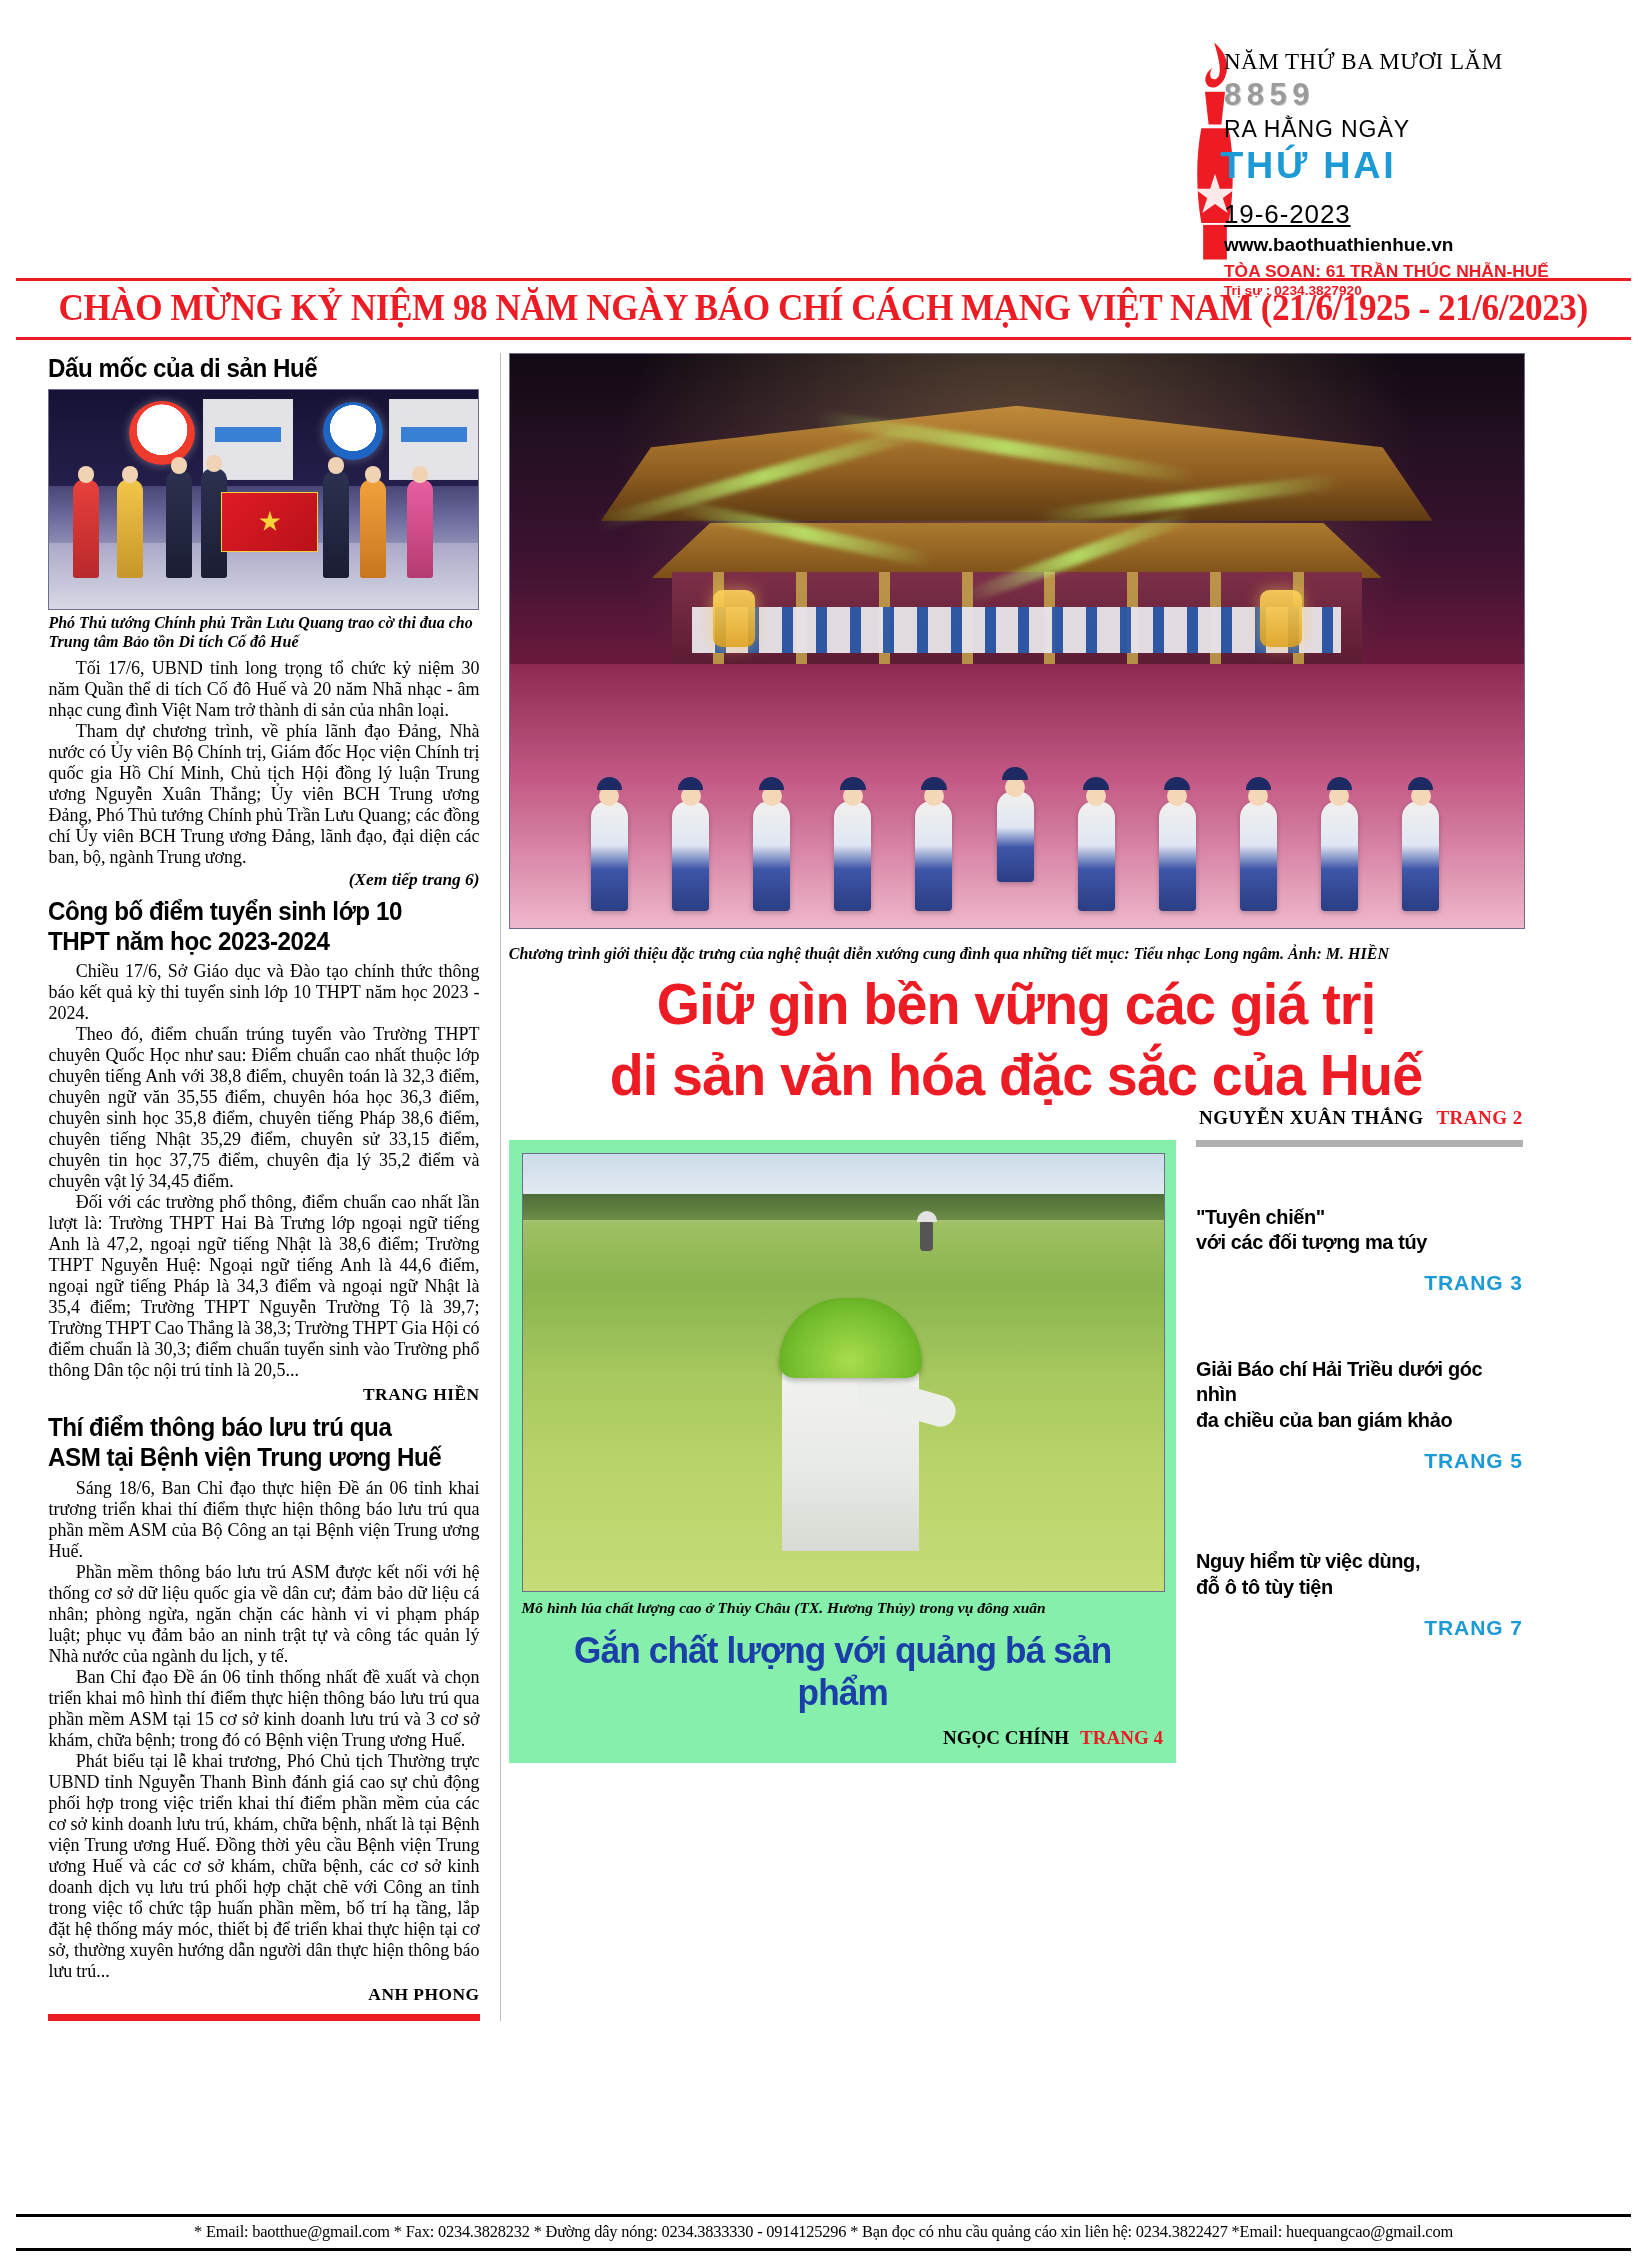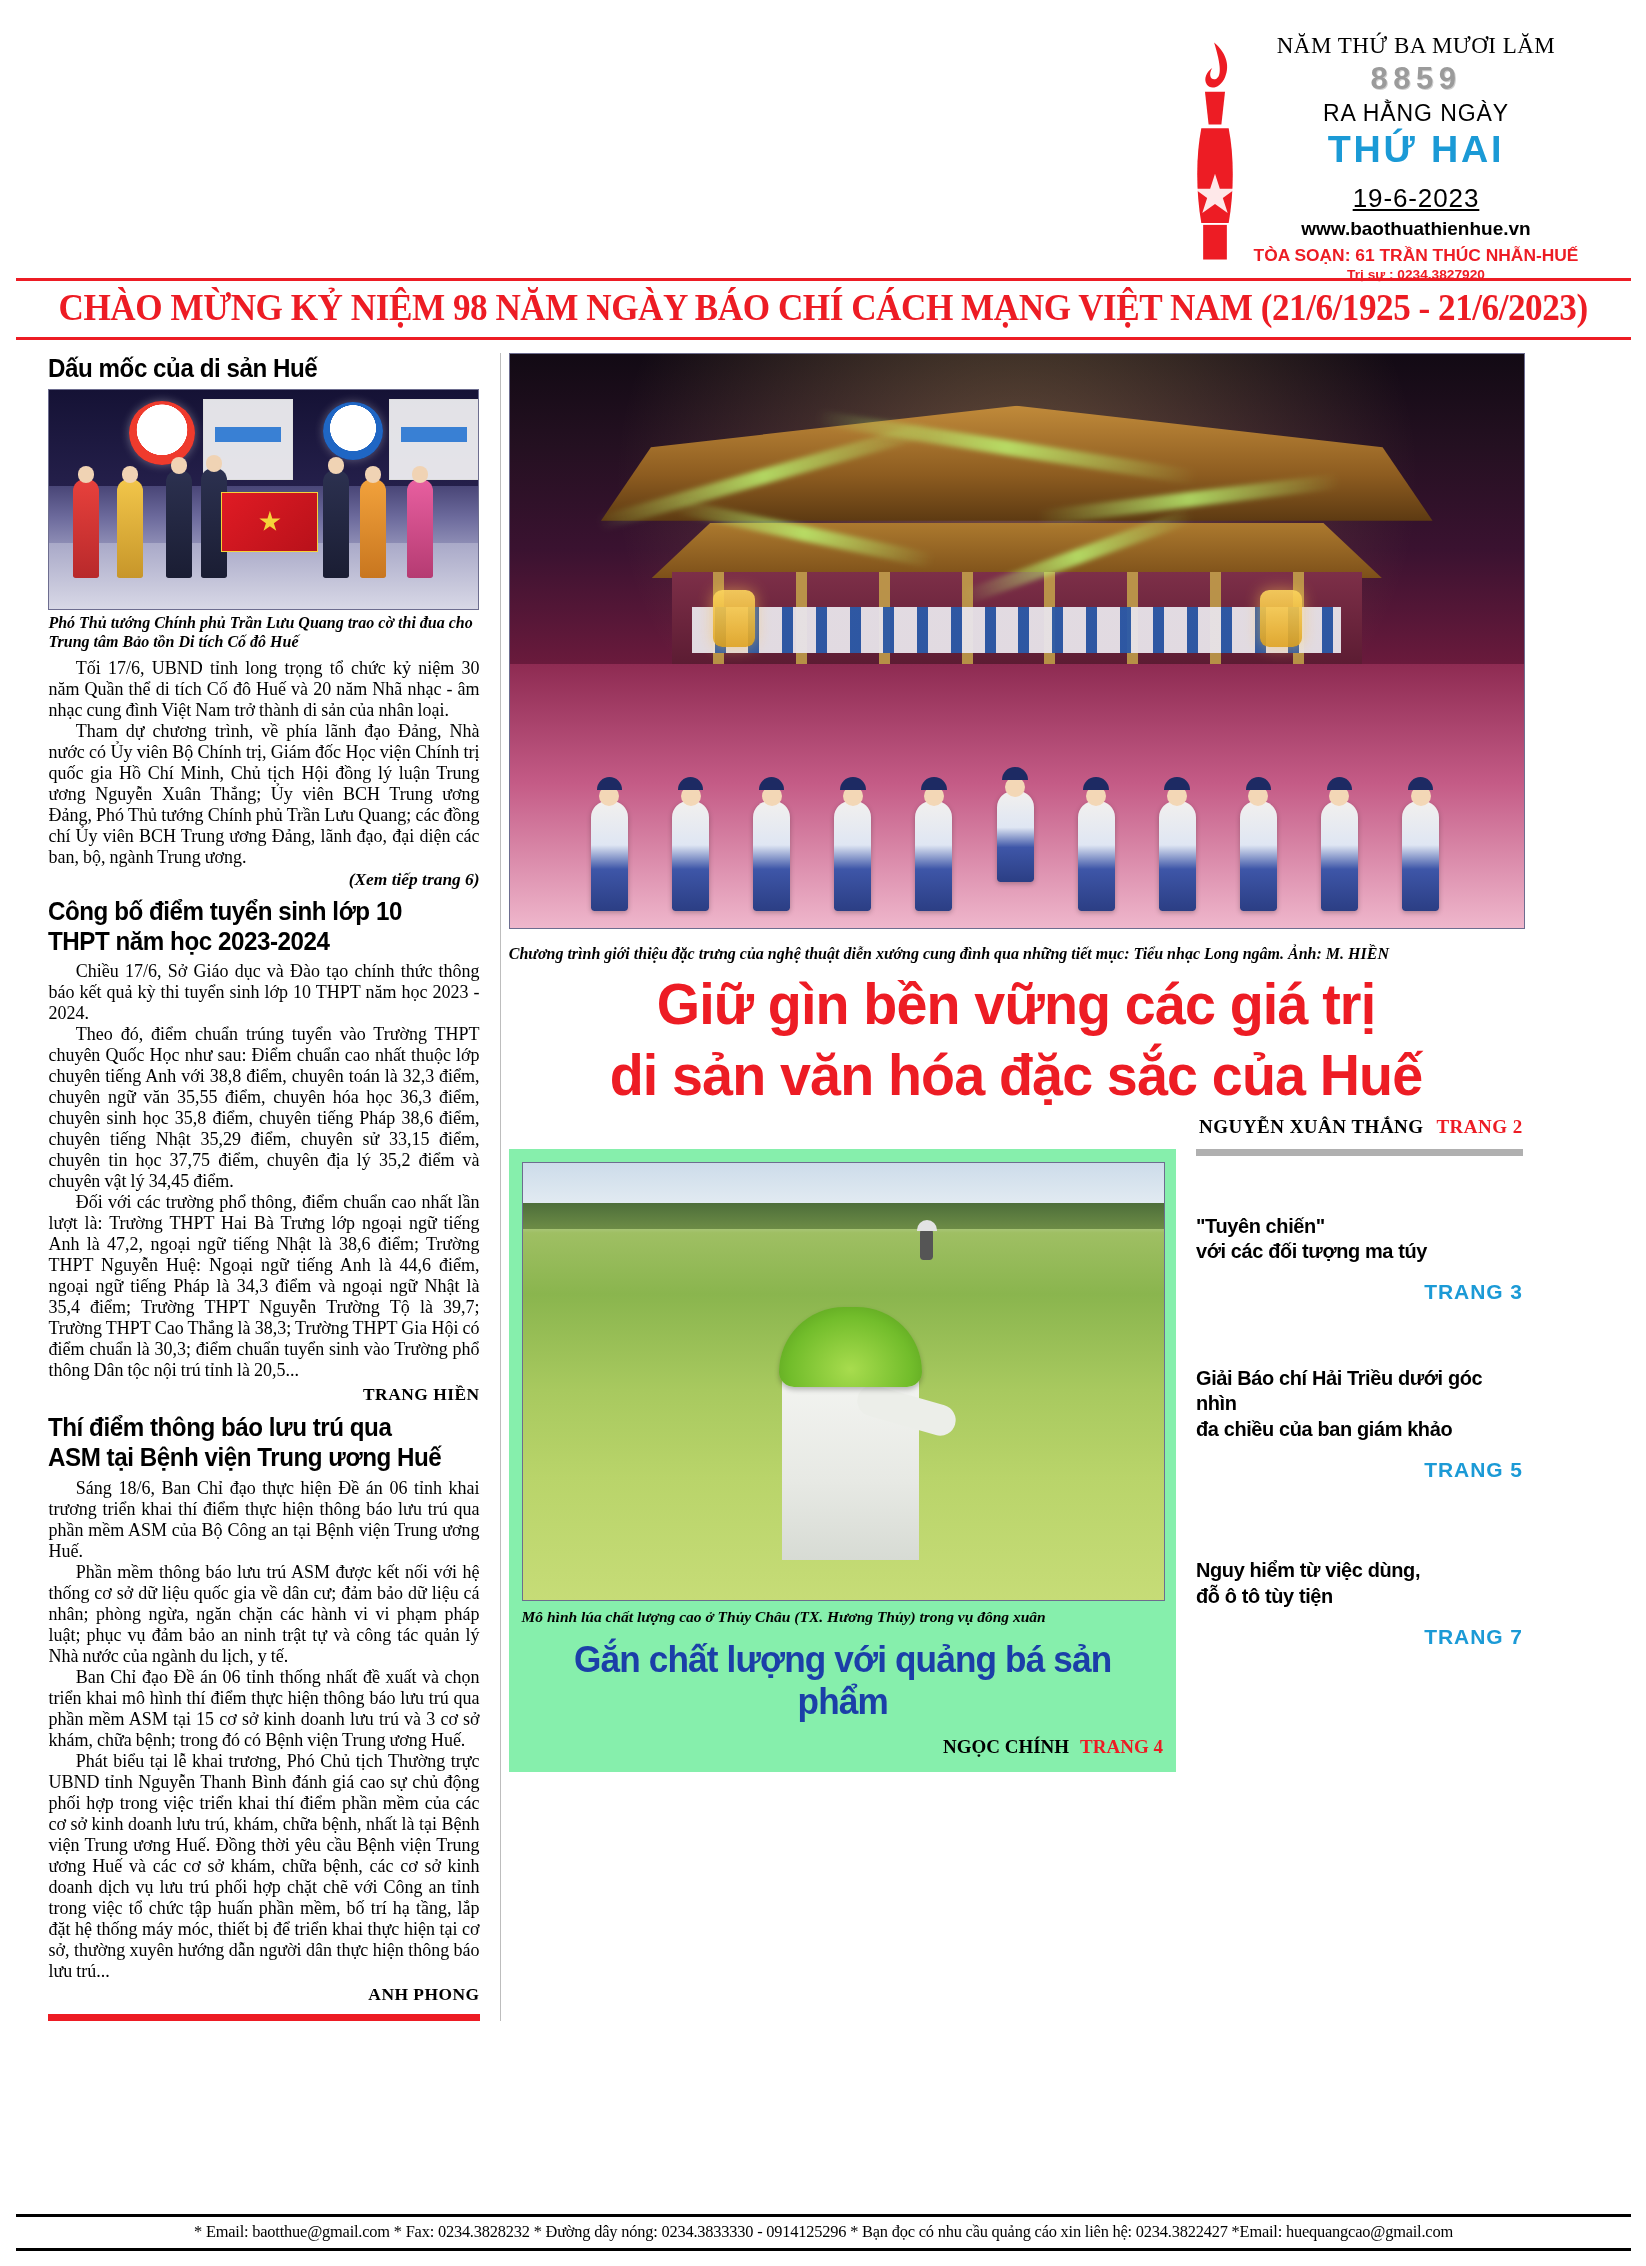--- a/index.html
+++ b/index.html
@@ -27,21 +27,21 @@
   .mh-sub{
     margin-top:7.3px;
     text-align:center;
     font-family:"Liberation Sans",sans-serif;
     font-weight:700;
     font-size:13.2px;
     letter-spacing:-0.3px;
     transform:scaleX(0.96);
     white-space:nowrap;
   }
-  .mh-right{position:absolute;left:1224px;top:33px;width:384px;text-align:center;}
+  .mh-right{position:absolute;left:1224px;top:49px;width:384px;text-align:left;}
   .mh-year{font-family:"Liberation Serif",serif;font-size:23px;letter-spacing:0.5px;white-space:nowrap;}
   .mh-issue{
     font-family:"Liberation Sans",sans-serif;font-weight:700;
     font-size:31px;color:#9b9b9b;letter-spacing:5.5px;margin-top:1.8px;
     text-shadow:0.9px 0.9px 0 #cfcfcf;
   }
   .mh-daily{font-family:"Liberation Sans",sans-serif;font-size:23px;margin-top:3.7px;letter-spacing:0.9px;}
   .mh-weekday{
     font-family:"Liberation Sans",sans-serif;font-weight:700;font-size:37px;
     color:#1b9ad6;letter-spacing:2.7px;margin-top:1.8px;
@@ -222,21 +222,21 @@
   .ph-rice .distant{position:absolute;left:62%;top:15%;width:12.8px;height:31px;background:#555;border-radius:3.7px;}
   .ph-rice .distant:before{content:"";position:absolute;left:-3.7px;top:-9.1px;width:20px;height:11px;border-radius:10px 10px 0 0;background:#e3e3e3;}
 
   
   .big-red{
     font-family:"Liberation Sans",sans-serif;font-weight:700;
     color:#ed1c24;font-size:58px;line-height:60px;text-align:center;
     letter-spacing:-0.9px;transform:scaleX(0.96);margin:11px 0 0 0;
   }
   .attrib{
-    text-align:right;margin-top:11px;
+    text-align:right;margin-top:2px;
     font-family:"Liberation Serif",serif;font-weight:700;font-size:19px;letter-spacing:0.5px;
   }
   .attrib .pg{color:#ed1c24;margin-left:12.8px;}
 
   
   .bot-grid{display:flex;margin-top:11px;}
   .bot-left{width:667px;flex:0 0 667px;background:#86efac;padding:12.8px 12.8px 14.6px 12.8px;box-sizing:border-box;position:relative;}
   .bot-right{flex:1;padding-left:20px;box-sizing:border-box;}
   .rice-cap{
     font-family:"Liberation Serif",serif;font-style:italic;font-weight:700;

